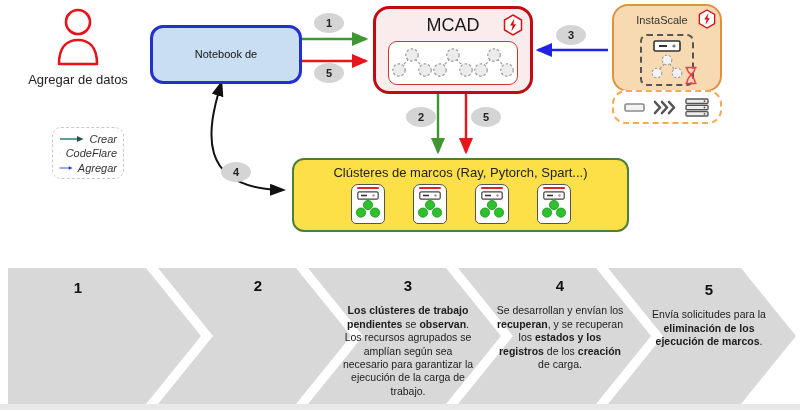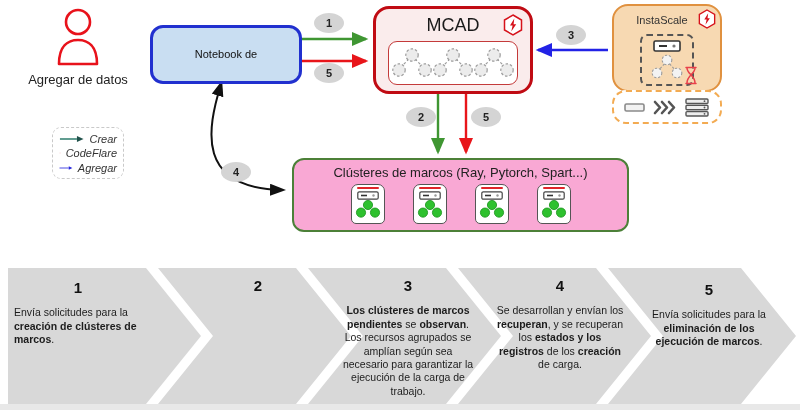--- a/index.html
+++ b/index.html
@@ -19,21 +19,21 @@
   .mcad-inner{left:12px;top:32px;width:128px;height:42px;background:#fff;
       border:1.5px solid #c43a3a;border-radius:9px;display:flex;align-items:center;justify-content:center;}
   .hexbadge{position:absolute;}
   .insta-box{left:612px;top:4px;width:106px;height:84px;background:#f7d9b2;
       border:2.5px solid #e0913f;border-radius:16px;}
   .insta-title{left:8px;top:8px;width:80px;text-align:center;font-size:11px;color:#333;}
   .insta-inner{left:26px;top:28px;width:50px;height:48px;border:2px dashed #555;border-radius:7px;
       display:flex;flex-direction:column;align-items:center;justify-content:center;gap:2px;background:transparent;}
   .insta-lower{left:612px;top:90px;width:106px;height:30px;border:2px dashed #f3ab52;border-radius:14px;
       display:flex;align-items:center;justify-content:center;gap:8px;background:#fff;}
-  .clusters-box{left:292px;top:158px;width:333px;height:70px;background:#f9a8d4;
+  .clusters-box{left:292px;top:158px;width:333px;height:70px;background:#fde047;
       border:2.5px solid #4c8038;border-radius:12px;}
   .clusters-title{left:0;top:5px;width:100%;text-align:center;font-size:13px;color:#222;}
   .cards-row{left:0;top:24px;width:100%;display:flex;justify-content:center;gap:28px;}
   .worker-card{width:34px;height:40px;background:#fff;border:1.5px solid #555;border-radius:7px 7px 5px 5px;
       display:flex;flex-direction:column;align-items:center;padding-top:2px;box-sizing:border-box;}
   .red-line{width:22px;height:2px;background:#e0242a;border-radius:1px;margin-bottom:2px;}
   .badge{position:absolute;width:30px;height:20px;border-radius:50%;background:#d4d4d4;
       display:flex;align-items:center;justify-content:center;font-size:11px;font-weight:bold;color:#222;}
   .legend-box{left:52px;top:127px;width:72px;height:52px;border:1.5px dashed #c9c9c9;border-radius:9px;
       display:flex;flex-direction:column;justify-content:space-evenly;padding:2px 6px;box-sizing:border-box;}
@@ -271,28 +271,27 @@
     <svg width="800" height="136" viewBox="0 0 800 136" style="position:absolute;left:0;top:0">
       <polygon points="8,0 146,0 201,68 146,136 8,136" fill="#d8d8d8"></polygon>
       <polygon points="158,0 296,0 351,68 296,136 158,136 213,68" fill="#d8d8d8"></polygon>
       <polygon points="308,0 446,0 501,68 446,136 308,136 363,68" fill="#d8d8d8"></polygon>
       <polygon points="458,0 596,0 651,68 596,136 458,136 513,68" fill="#d8d8d8"></polygon>
       <polygon points="608,0 741,0 796,68 741,136 608,136 663,68" fill="#d8d8d8"></polygon>
     </svg>
 
     <div class="step-text" style="left:14px;top:10px;width:128px;text-align:left">
       <div class="step-num">1</div>
-      <div><span>Envía solicitudes para la </span><b>creación de clústeres de marcos</b><span>.</span></div>
     </div>
     <div class="step-text" style="left:192px;top:8px;width:132px;text-align:center">
       <div class="step-num">2</div>
     </div>
     <div class="step-text" style="left:340px;top:8px;width:136px;text-align:center">
       <div class="step-num">3</div>
-      <div><b>Los clústeres de marcos pendientes</b><span> se </span><b>observan</b><span>. Los recursos agrupados se amplían según sea necesario para garantizar la ejecución de la carga de trabajo.</span></div>
+      <div><b>Los clústeres de trabajo pendientes</b><span> se </span><b>observan</b><span>. Los recursos agrupados se amplían según sea necesario para garantizar la ejecución de la carga de trabajo.</span></div>
     </div>
     <div class="step-text" style="left:496px;top:8px;width:128px;text-align:center">
       <div class="step-num">4</div>
       <div><span>Se desarrollan y envían los </span><b>recuperan</b><span>, y se recuperan los </span><b>estados y los registros</b><span> de los </span><b>creación</b><span> de carga.</span></div>
     </div>
     <div class="step-text" style="left:646px;top:12px;width:126px;text-align:center">
       <div class="step-num">5</div>
       <div><span>Envía solicitudes para la </span><b>eliminación de los ejecución de marcos</b><span>.</span></div>
     </div>
   </div>

